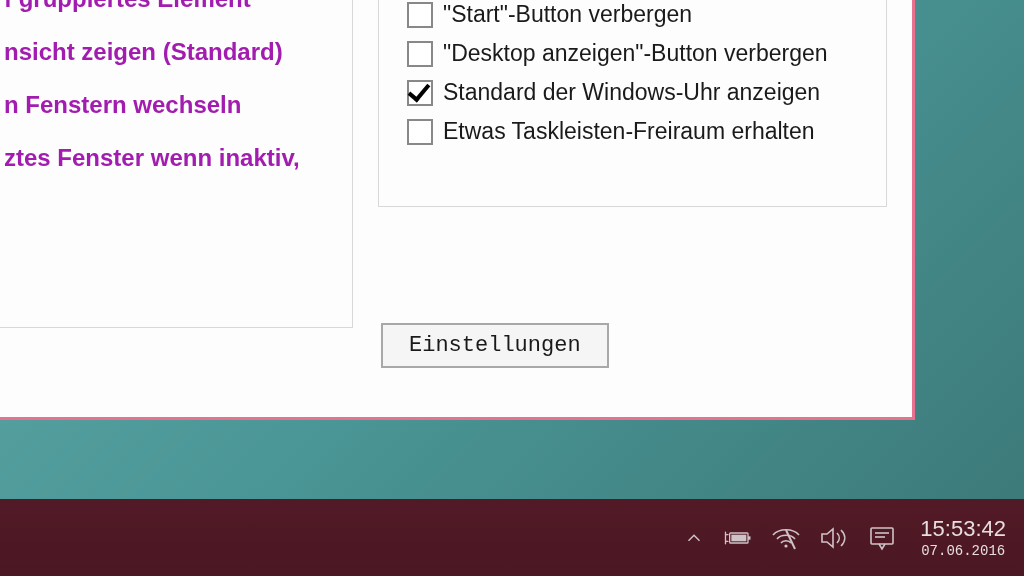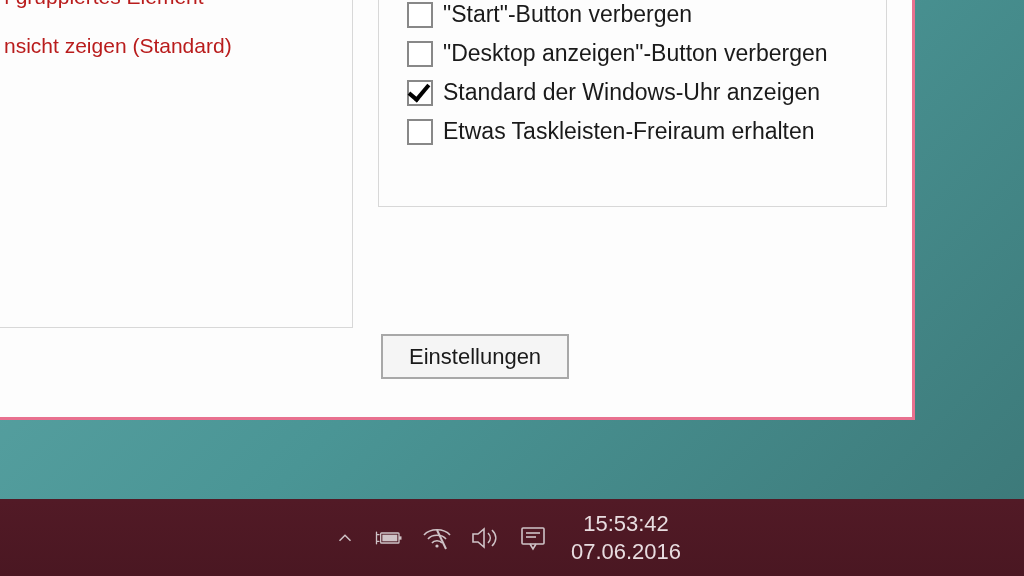--- a/index.html
+++ b/index.html
@@ -38,25 +38,26 @@
       border: 1px solid #d8d8d8;
       background: #fdfdfd;
     }
     .left-options {
       position: absolute;
       left: 40px;
       top: 90px;
       width: 340px;
     }
     .left-option {
-      font-size: 21px;
-      color: #b91c1c;
+      font-size: 24px;
+      color: #a21caf;
       line-height: 1.25;
       margin-bottom: 23px;
       white-space: nowrap;
+      font-weight: bold;
     }
 
     .group-box {
       position: absolute;
       left: 405px;
       top: 44px;
       width: 509px;
       height: 240px;
       border: 1px solid #d8d8d8;
     }
@@ -92,24 +93,25 @@
       transform: rotate(40deg);
     }
     .check-label {
       font-size: 23px;
       color: #1a1a1a;
       white-space: nowrap;
     }
 
     .button-row {
       position: absolute;
-      bottom: 38px;
+      bottom: 49px;
       left: 408px;
       display: flex;
       gap: 16px;
+      font-family: Liberation Mono, monospace;
     }
     .win-btn {
       min-width: 140px;
       height: 45px;
       border: 2px solid #a8a8a8;
       background: #f5f5f5;
       font-size: 22px;
       color: #1a1a1a;
       padding: 0 26px;
       cursor: pointer;
@@ -117,21 +119,21 @@
     }
 
     .taskbar {
       position: absolute;
       left: 0;
       top: 499px;
       width: 1024px;
       height: 77px;
       background: linear-gradient(to bottom, #521a26 0%, #4a1722 100%);
       display: flex;
-      justify-content: center;
+      justify-content: flex-end;
       align-items: center;
     }
     .tray {
       display: flex;
       align-items: center;
       height: 100%;
     }
     .tray-chevron {
       width: 40px;
       height: 100%;
@@ -162,37 +164,40 @@
       align-items: center;
       cursor: pointer;
     }
     .clock-time {
       color: #e8dde0;
       font-size: 22px;
       line-height: 1.25;
     }
     .clock-date {
       color: #e8dde0;
-      font-size: 22px;
+      font-size: 14px;
       line-height: 1.25;
+      font-family: Liberation Mono, monospace;
     }
   </style>
 </head>
 <body>
 
 <div class="desktop-bg"></div>
 
 <div class="dialog">
   <div class="dialog-inner">
 
     <div class="left-panel">
       <div class="left-options">
         <div class="left-option">f gruppiertes Element</div>
         <div class="left-option">nsicht zeigen (Standard)</div>
+        <div class="left-option">n Fenstern wechseln</div>
         <div class="left-option" style="margin-bottom:0">
+          <div>ztes Fenster wenn inaktiv,</div>
         </div>
       </div>
     </div>
 
     <div class="group-box">
 
       <div class="group-content">
         <div class="check-row">
           <div class="checkbox"></div>
           <span class="check-label">"Start"-Button verbergen</span>

